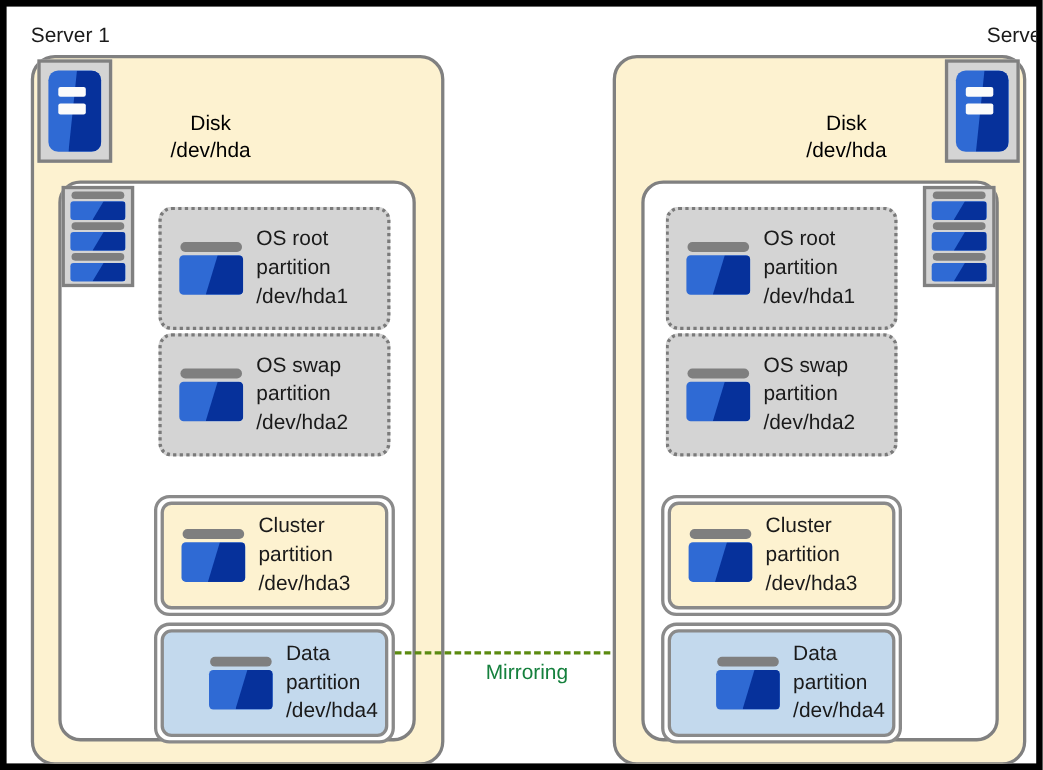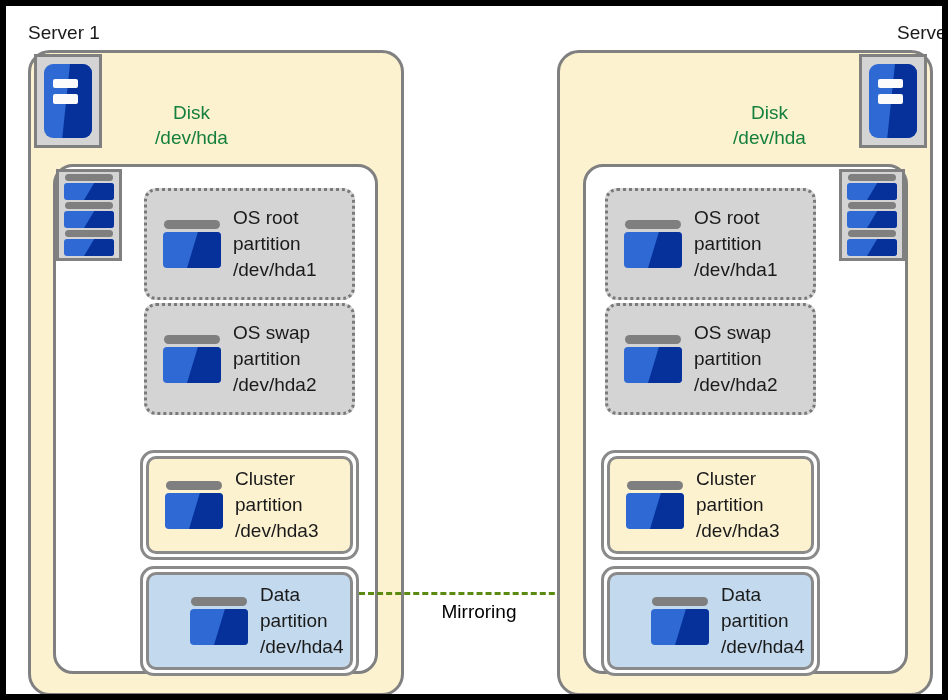--- a/index.html
+++ b/index.html
@@ -24,21 +24,21 @@
   .server-label {
     position: absolute;
     font-size: 19px;
     color: #1a1a1a;
     white-space: nowrap;
     line-height: 1;
   }
   .disk-label {
     position: absolute;
     font-size: 19px;
-    color: #15803d;
+    color: #000000;
     text-align: center;
     line-height: 1.32;
     white-space: nowrap;
   }
 
   
   .server-box {
     position: absolute;
     background: #fdf2d0;
     border: 3px solid #808080;
@@ -227,21 +227,21 @@
     position: absolute;
     width: 0;
     height: 0;
     border-top: 9px solid transparent;
     border-bottom: 9px solid transparent;
     border-left: 14px solid #4f8a0b;
   }
   .mirror-label {
     position: absolute;
     font-size: 19px;
-    color: #000000;
+    color: #15803d;
     white-space: nowrap;
     text-align: center;
   }
 </style>
 </head>
 <body>
 
 <div id="canvas">
 
   <div class="server-label" style="left:22px; top:17px;">Server 1</div>

